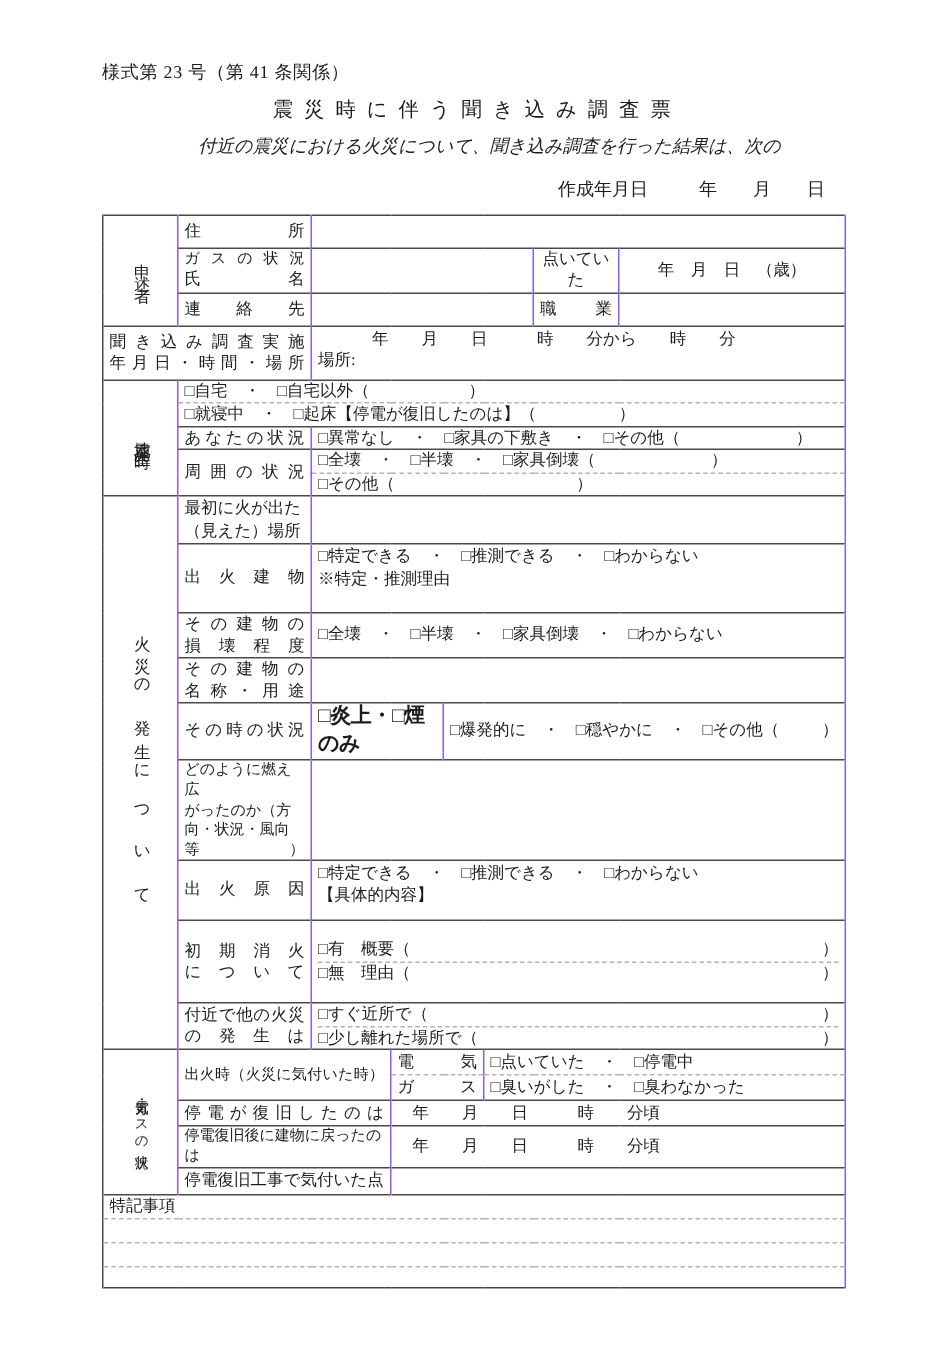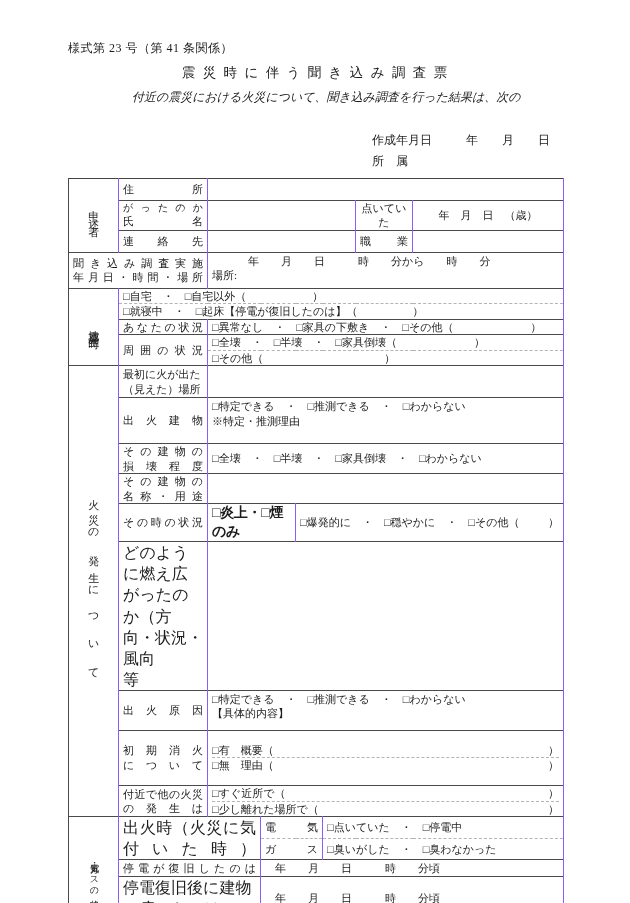--- a/index.html
+++ b/index.html
@@ -6,38 +6,38 @@
   body{
     width:630px;height:903px;box-sizing:border-box;
     padding:40px 0 0 68px;background:#ffffff;color:#1c1c1c;
     font-family:"Liberation Serif","DejaVu Serif",serif;
     font-size:12px;overflow:hidden;
   }
   .formno{font-size:12px;letter-spacing:.5px;}
   .title{width:495px;text-align:center;font-size:13.5px;letter-spacing:2px;margin-top:7px;}
   .intro{width:495px;margin-top:5px;line-height:1.8;font-size:12px;font-style:italic;}
   .intro .i1{padding-left:64px;}
-  .meta{margin-left:304px;margin-top:21px;font-size:12px;line-height:21px;}
+  .meta{margin-left:304px;margin-top:7px;font-size:12px;line-height:21px;}
   .meta .mrow{display:flex;}
   .meta .mv{margin-left:34px;}
 
   table{border-collapse:collapse;width:495px;table-layout:fixed;margin-top:6px;border:1.5px solid #444;}
   td{border-left:1px solid #4a4a4a;border-right:1px solid #8b5cf6;
      padding:0 4px;font-size:11px;line-height:1.32;vertical-align:middle;overflow:hidden;}
   tr.s > td{border-top:1px solid #4a4a4a;}
   tr.d > td{border-top:1px dashed #b4b4b4;}
   tr.f > td{border-top:none;}
 
   .jl{text-align:justify;text-align-last:justify;}
   .jld > div{text-align:justify;text-align-last:justify;}
   .ctr{text-align:center;}
   .top{vertical-align:top;padding-top:1px;}
   .sp{display:flex;justify-content:space-between;}
   .dt{border-top:1px dashed #b4b4b4;}
-  .small{font-size:16px;}
+  .small{font-size:10px;}
   .tight{font-size:14px;letter-spacing:-.3px;font-weight:bold;}
   .fg{font-size:10px;}
   .pad36{padding-left:36px;}
   .pad14{padding-left:14px;}
 
   td.side{text-align:center;padding:0;}
   td.side > div{writing-mode:vertical-rl;text-orientation:upright;display:inline-block;}
   .s-app{letter-spacing:8px;}
   .s-eq{letter-spacing:2px;}
   .s-fire{letter-spacing:15px;}
@@ -49,21 +49,20 @@
 <div class="formno">様式第 23 号（第 41 条関係）</div>
 <div class="title">震 災 時 に 伴 う 聞 き 込 み 調 査 票</div>
 <div class="intro">
   <div class="i1">付近の震災における火災について、聞き込み調査を行った結果は、次の</div>
 </div>
 <div class="meta">
   <div class="mrow">
     <span>作成年月日</span>
     <span class="mv">年　　月　　日</span>
   </div>
-  <div>所　属</div>
 </div>
 
 <table>
   <colgroup>
     <col style="width:50px">
       <col style="width:89px">
       <col style="width:53px">
       <col style="width:35px">
     <col style="width:27px">
       <col style="width:33px">
@@ -72,21 +71,21 @@
   </colgroup>
 
   <tbody>
       <tr class="f" style="height:22px">
     <td class="side" rowspan="3"><div class="s-app">申述者</div></td>
     <td class="jl">住所</td>
     <td colspan="6"></td>
   </tr>
   <tr class="s" style="height:30px">
     <td class="jld">
-      <div class="fg">がったのか</div>
+      <div class="fg">ガスの状況</div>
       <div>氏名</div>
     </td>
     <td colspan="4"></td>
     <td class="ctr">点いていた</td>
     <td class="ctr">年　月　日　（歳）</td>
   </tr>
   <tr class="s" style="height:22px">
     <td class="jl">連絡先</td>
     <td colspan="4"></td>
     <td class="jl">職業</td>

